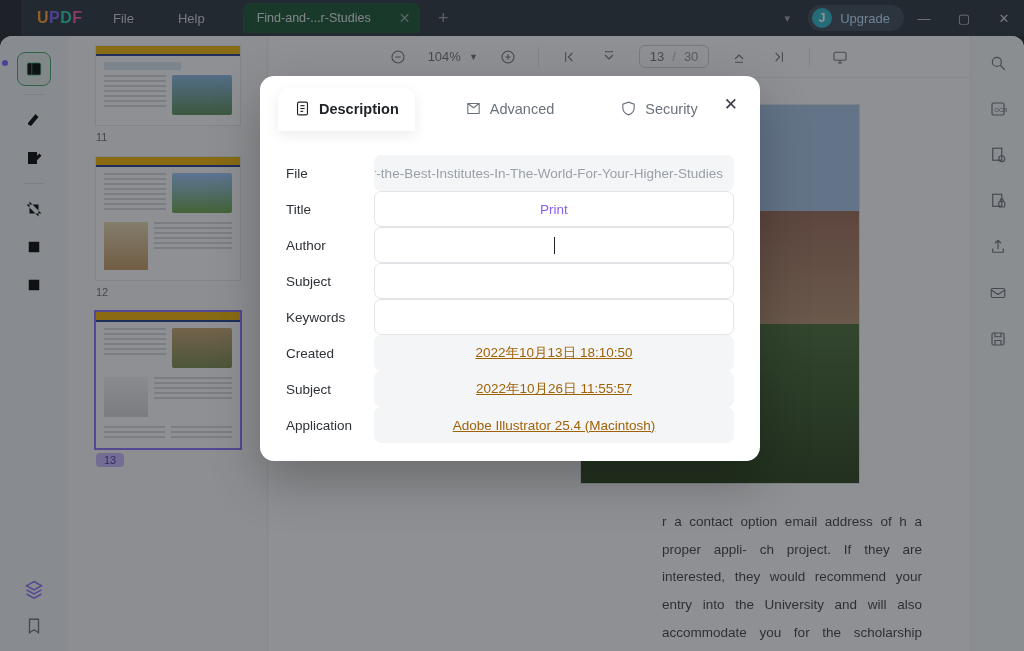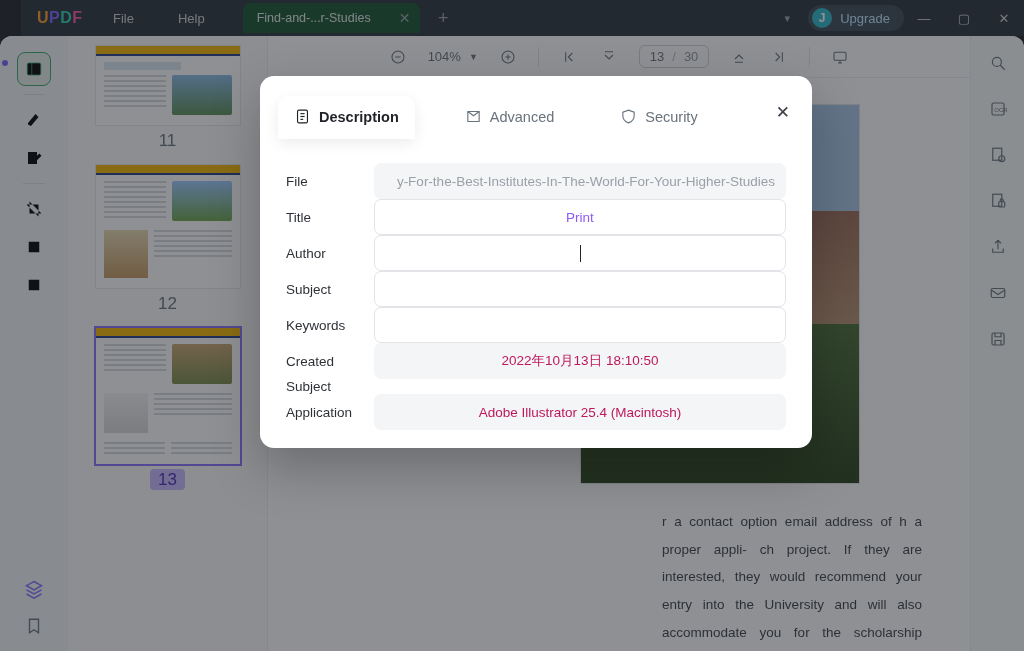--- a/index.html
+++ b/index.html
@@ -35,50 +35,50 @@
   
   .thumb-col{ width:200px; background:#fafafa; border-right:1px solid #eceef1; padding:10px 28px 0; overflow:hidden;}
   .thumb{ width:144px; background:#fff; box-shadow:0 0 0 1px #e4e6ea; margin-bottom:6px;}
   .thumb.sel{ box-shadow:0 0 0 2px #8a6cff;}
   .thumb-head{ height:10px; background:#f4b400; border-bottom:2px solid #1e3a8a;}
   .thumb-body{ padding:6px 8px 10px; display:flex; flex-direction:column; gap:5px;}
   .thumb-line{ height:2px; background:#d7dade;}
   .thumb-cols{display:flex; gap:6px;}
   .thumb-colA{flex:1; display:flex; flex-direction:column; gap:3px;}
   .thumb-img{ width:60px; height:40px; background:linear-gradient(#8ab8e6,#5a8f55); border-radius:2px;}
-  .thumb-num{ text-align:center; font-size:17px; color:#6a727c; margin-bottom:14px;}
+  .thumb-num{ font-size:11px; color:#6a727c; margin-bottom:14px;}
   .thumb-num.badge span{ background:#c9b8ff; color:#4b2bb3; padding:1px 8px; border-radius:4px;}
   
   .main-area{ flex:1; display:flex; flex-direction:column; position:relative; }
   .toolbar{ height:42px; border-bottom:1px solid #eceef1; display:flex; align-items:center; justify-content:center; gap:20px; color:#6a727c; font-size:13px;}
   .tb-ic{width:20px;height:20px; display:flex; align-items:center; justify-content:center;}
   .tb-ic svg{width:16px;height:16px; stroke:#6a727c; fill:none; stroke-width:1.6;}
   .zoom-val{ display:flex; align-items:center; gap:8px;}
   .zoom-val .ar{font-size:9px;}
   .pg-box{ border:1px solid #d0d3d8; border-radius:6px; padding:3px 10px; display:flex; gap:8px;}
   .tb-sep{ width:1px; height:20px; background:#e2e4e8;}
   .doc-body{ flex:1; padding:20px 48px 20px 30px; overflow:hidden; display:flex; gap:30px; justify-content:flex-end;}
   .page-text{ width:260px; font-size:13.5px; line-height:2.05; color:#3b3f45; text-align:justify; padding-top:410px; }
   .hero-img{ width:280px; height:380px; background:linear-gradient(180deg,#a9c6e8 0%, #a9c6e8 28%, #9c6a55 28%, #b89070 58%, #486a34 58%, #274018 100%); position:absolute; right:110px; top:68px; border:1px solid #e0e2e6;}
   
   .right-rail{ width:54px; background:#f9fafb; border-left:1px solid #eceef1; display:flex; flex-direction:column; align-items:center; padding-top:18px; gap:24px; color:#6a727c;}
   .right-rail svg{ width:18px;height:18px; stroke:#6a727c; fill:none; stroke-width:1.6;}
   
-  .modal{ position:absolute; z-index:20; left:260px; top:76px; width:552px; background:#fff; border-radius:14px; box-shadow:0 20px 50px rgba(0,0,0,0.25); padding:8px 0 18px;}
+  .modal{ position:absolute; z-index:20; left:260px; top:76px; width:500px; background:#fff; border-radius:14px; box-shadow:0 20px 50px rgba(0,0,0,0.25); padding:0 0 18px;}
   .modal-tabs{ display:flex; align-items:center; padding:12px 18px 0; gap:34px; position:relative;}
   .mtab{ display:flex; align-items:center; gap:8px; padding:12px 16px 14px; color:#6a727c; font-size:14.5px; border-radius:10px 10px 0 0;}
   .mtab.active{ color:#1f2328; font-weight:600; box-shadow:0 4px 14px rgba(0,0,0,0.08); background:#fff;}
   .mtab svg{ width:17px;height:17px; stroke:currentColor; fill:none; stroke-width:1.6;}
   .modal-close{ position:absolute; right:22px; top:18px; color:#3c4149; font-size:17px; cursor:pointer;}
   .modal-body{ padding:10px 26px 0;}
   .mrow{ display:flex; align-items:center; }
   .mrow:first-child{margin-top:14px;}
   .mlabel{ width:88px; font-size:13.5px; color:#2e3238;}
   .mfield{ flex:1; height:36px; border:1px solid #e2e4e8; border-radius:7px; background:#fff; display:flex; align-items:center; justify-content:center; font-size:13.5px; color:#8b5cf6; padding:0 10px; overflow:hidden; white-space:nowrap;}
-  .mfield.readonly{ background:#f4f5f7; border-color:#f4f5f7; color:#be185d;}
+  .mfield.readonly{ background:#f4f5f7; border-color:#f4f5f7; color:#a16207;text-decoration:underline;}
   .mfield.filetrunc{ justify-content:flex-end; color:#9aa0a8; background:#f4f5f7; border-color:#f4f5f7;}
   .caret{ display:inline-block; width:1px; height:17px; background:#1f2328;}
 </style>
 </head>
 <body>
 
 <div class="titlebar">
   <div class="logo">
     <span>U</span><span>P</span><span>D</span><span>F</span>
   </div>
@@ -385,19 +385,20 @@
     <div class="mrow">
       <div class="mlabel">Keywords</div>
       <div class="mfield"></div>
     </div>
     <div class="mrow">
       <div class="mlabel">Created</div>
       <div class="mfield readonly">2022年10月13日 18:10:50</div>
     </div>
     <div class="mrow">
       <div class="mlabel">Subject</div>
+      <div class="mfield readonly">2022年10月26日 11:55:57</div>
     </div>
     <div class="mrow">
       <div class="mlabel">Application</div>
       <div class="mfield readonly">Adobe Illustrator 25.4 (Macintosh)</div>
     </div>
   </div>
 </div>
 
 </body></html>

